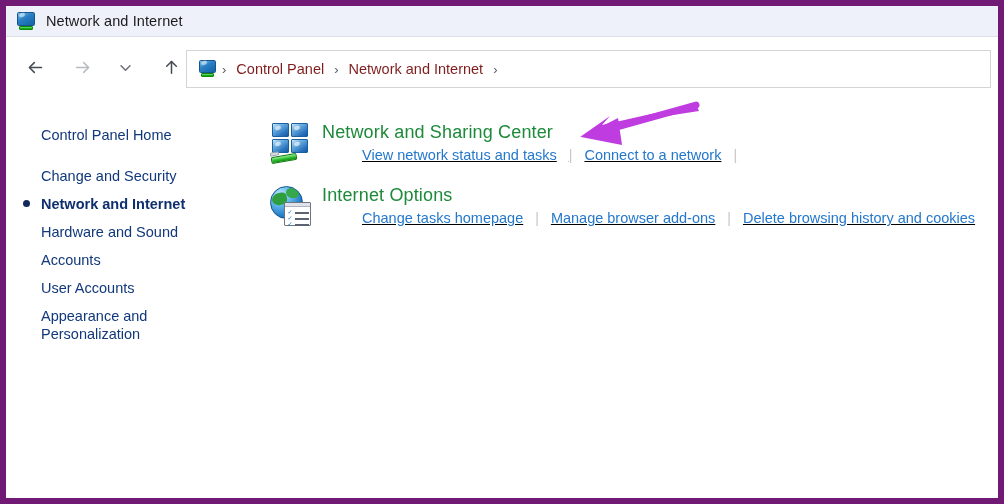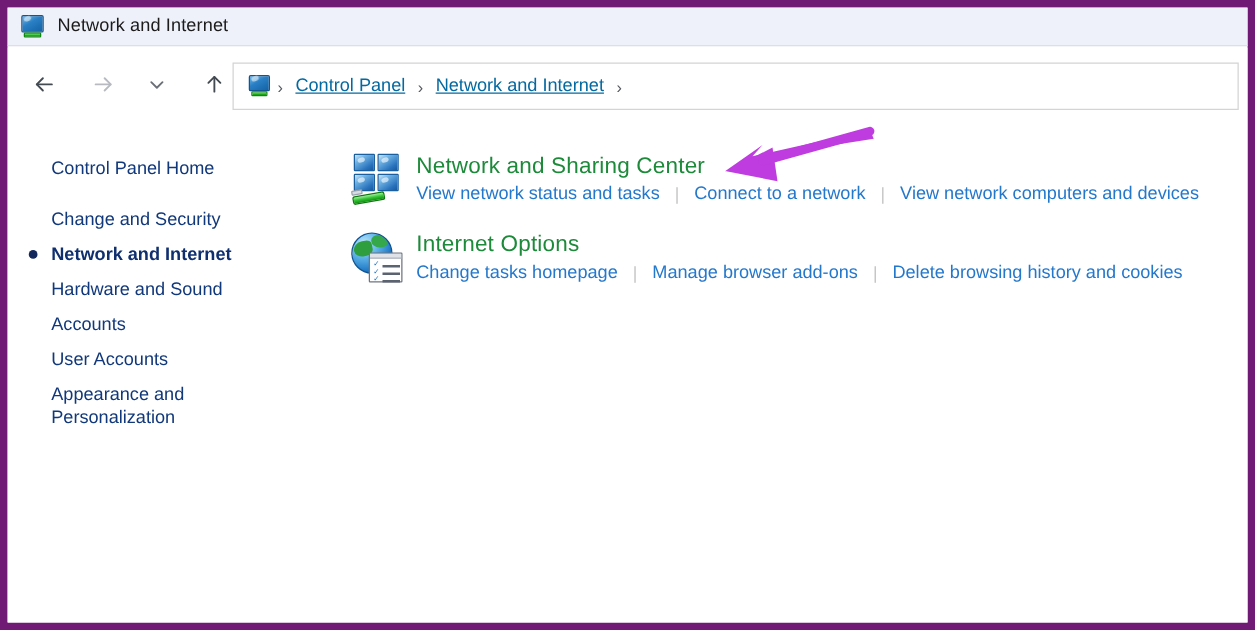--- a/index.html
+++ b/index.html
@@ -113,25 +113,24 @@
     background: #ffffff;
     border: 1px solid #d4d4d4;
     display: flex;
     align-items: center;
     padding-left: 10px;
     gap: 2px;
   }
 
   .crumb {
     font-size: 14.5px;
-    color: #0369a1;
+    color: #7f1d1d;
     padding: 2px 5px;
     white-space: nowrap;
     cursor: default;
-    text-decoration: underline;
   }
   .crumb-sep {
     font-size: 13px;
     color: #555a60;
     padding: 0 3px;
     user-select: none;
   }
 
   
   #bodyarea {
@@ -172,24 +171,25 @@
     top: 10px;
     width: 7px;
     height: 7px;
     border-radius: 50%;
     background: #13295e;
   }
 
   
   #main {
     position: absolute;
-    left: 263px; top: 0;
+    left: 252px; top: 0;
     width: 736px;
     height: 408px;
     padding-top: 23px;
+    text-decoration: underline;
   }
 
   .cat {
     position: relative;
     display: flex;
     align-items: flex-start;
     margin-bottom: 18px;
     padding-left: 12px;
   }
 
@@ -211,20 +211,21 @@
     letter-spacing: 0.15px;
     cursor: default;
     display: inline-block;
   }
 
   .cat-links {
     margin-top: 3px;
     display: flex;
     align-items: flex-start;
     flex-wrap: nowrap;
+    margin-left: 40px;
   }
   .cat-links a {
     font-size: 14.5px;
     color: #2478cc;
     text-decoration: none;
     white-space: nowrap;
     cursor: default;
   }
   .link-sep {
     color: #c6c6c6;
@@ -438,21 +439,20 @@
           <span class="plug"></span>
           <span class="cable"></span>
         </div>
         <div class="cat-text">
           <div class="cat-title">Network and Sharing Center</div>
           <div class="cat-links">
             <a>View network status and tasks</a>
             <span class="link-sep">|</span>
             <a>Connect to a network</a>
             <span class="link-sep">|</span>
-            <a>View network computers and devices</a>
           </div>
         </div>
       </div>
 
       <div class="cat">
         <div class="cat-icon io-icon">
           <span class="globe">
             <span class="land1"></span>
             <span class="land2"></span>
             <span class="land3"></span>

